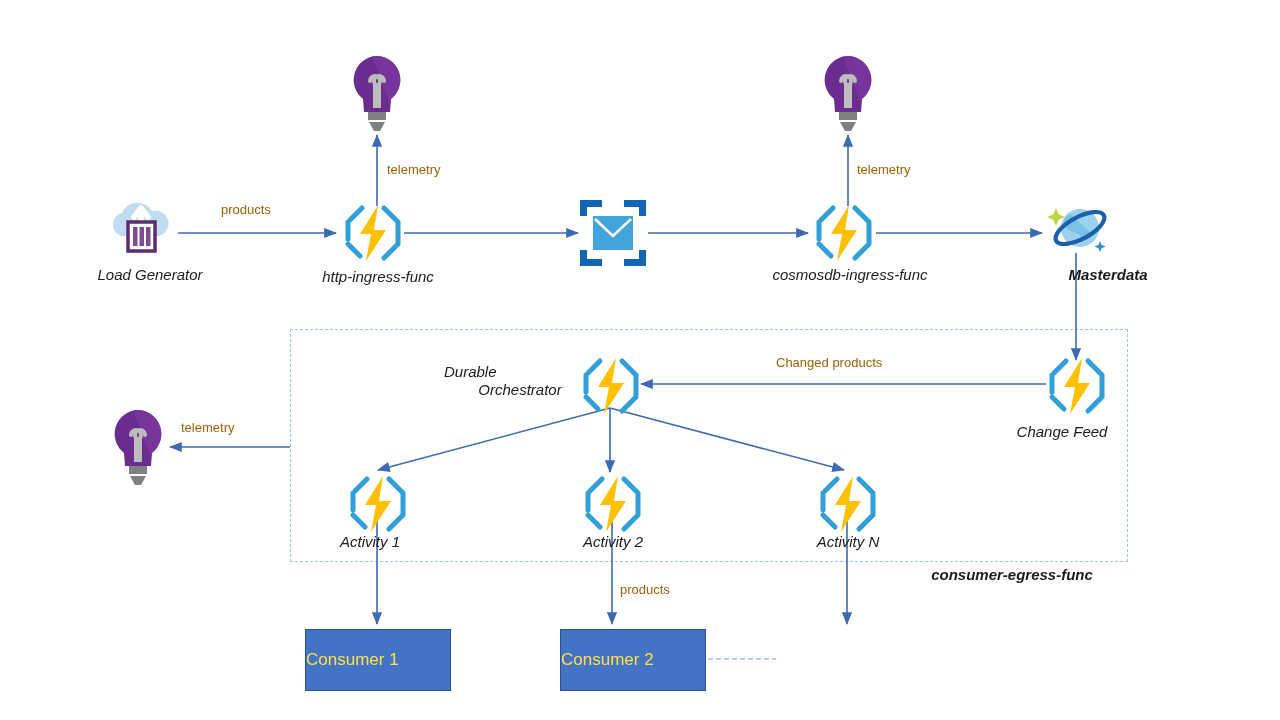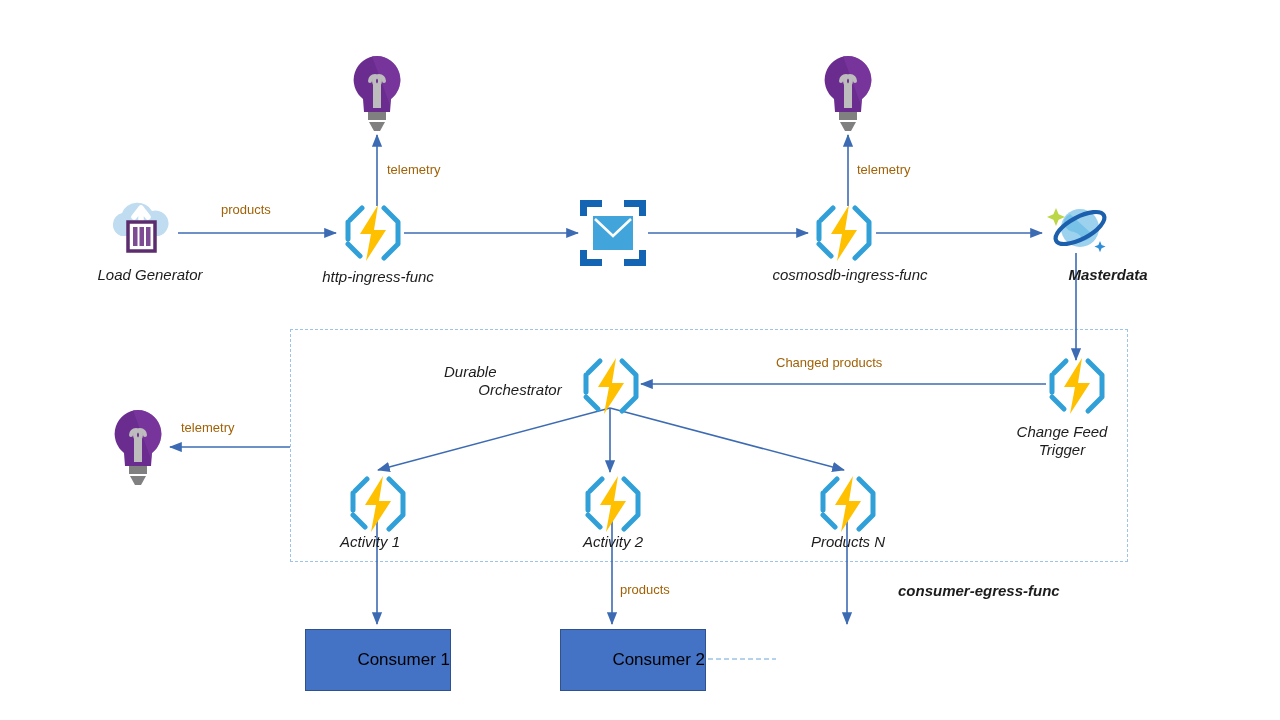--- a/index.html
+++ b/index.html
@@ -4,21 +4,21 @@
 <style>
   html,body{margin:0;padding:0;background:#ffffff;}
   body{width:1280px;height:720px;font-family:"Liberation Sans",sans-serif;color:#1a1a1a;}
   #stage{position:relative;width:1280px;height:720px;overflow:hidden;background:#fff;}
   svg.layer{position:absolute;left:0;top:0;width:1280px;height:720px;overflow:visible;}
   .nodelabel{position:absolute;font-size:15px;color:#1c1c1c;white-space:nowrap;text-align:center;line-height:1.22;font-style:italic;}
   .nodelabel.bold{font-weight:bold;}
   .edgelabel{position:absolute;font-size:13px;color:#a16207;white-space:nowrap;}
   .icon{position:absolute;}
   .consumer-box{position:absolute;background:#4472C4;border:1.5px solid #2F528F;
-    color:#000000;font-size:17px;display:flex;align-items:center;justify-content:flex-end;}
+    color:#fde047;font-size:17px;display:flex;align-items:center;justify-content:flex-start;}
   .dashbox{position:absolute;border:1.5px dashed #9DC3E6;background:transparent;}
 </style>
 </head>
 <body>
 
 <div id="stage">
 
   <div class="dashbox" style="left:290px;top:329px;width:836px;height:231px;"></div>
 
   <svg class="layer">
@@ -211,35 +211,34 @@
 
   <div class="nodelabel" style="left:283px;top:268px;width:190px;">http-ingress-func</div>
 
 
   <div class="nodelabel" style="left:744px;top:266px;width:212px;">cosmosdb-ingress-func</div>
 
   <div class="nodelabel bold" style="left:1013px;top:266px;width:190px;">Masterdata</div>
 
   <div class="nodelabel" style="left:968px;top:423px;width:188px;">
     <div>Change Feed</div>
-    <div>Trigger</div>
   </div>
 
   <div class="nodelabel" style="left:444px;top:363px;width:152px;text-align:left;">
     <div style="text-align:left;">Durable</div>
     <div style="text-align:center;">Orchestrator</div>
   </div>
 
   <div class="nodelabel" style="left:275px;top:533px;width:190px;">Activity 1</div>
 
   <div class="nodelabel" style="left:518px;top:533px;width:190px;">Activity 2</div>
 
-  <div class="nodelabel" style="left:753px;top:533px;width:190px;">Products N</div>
-
-  <div class="nodelabel bold" style="left:898px;top:566px;width:228px;text-align:left;margin-top:16px;">consumer-egress-func</div>
+  <div class="nodelabel" style="left:753px;top:533px;width:190px;">Activity N</div>
+
+  <div class="nodelabel bold" style="left:898px;top:566px;width:228px;text-align:center;">consumer-egress-func</div>
 
   <div class="edgelabel" style="left:221px;top:202px;">products</div>
 
   <div class="edgelabel" style="left:387px;top:162px;">telemetry</div>
 
   <div class="edgelabel" style="left:857px;top:162px;">telemetry</div>
 
   <div class="edgelabel" style="left:181px;top:420px;">telemetry</div>
 
   <div class="edgelabel" style="left:776px;top:355px;">Changed products</div>

